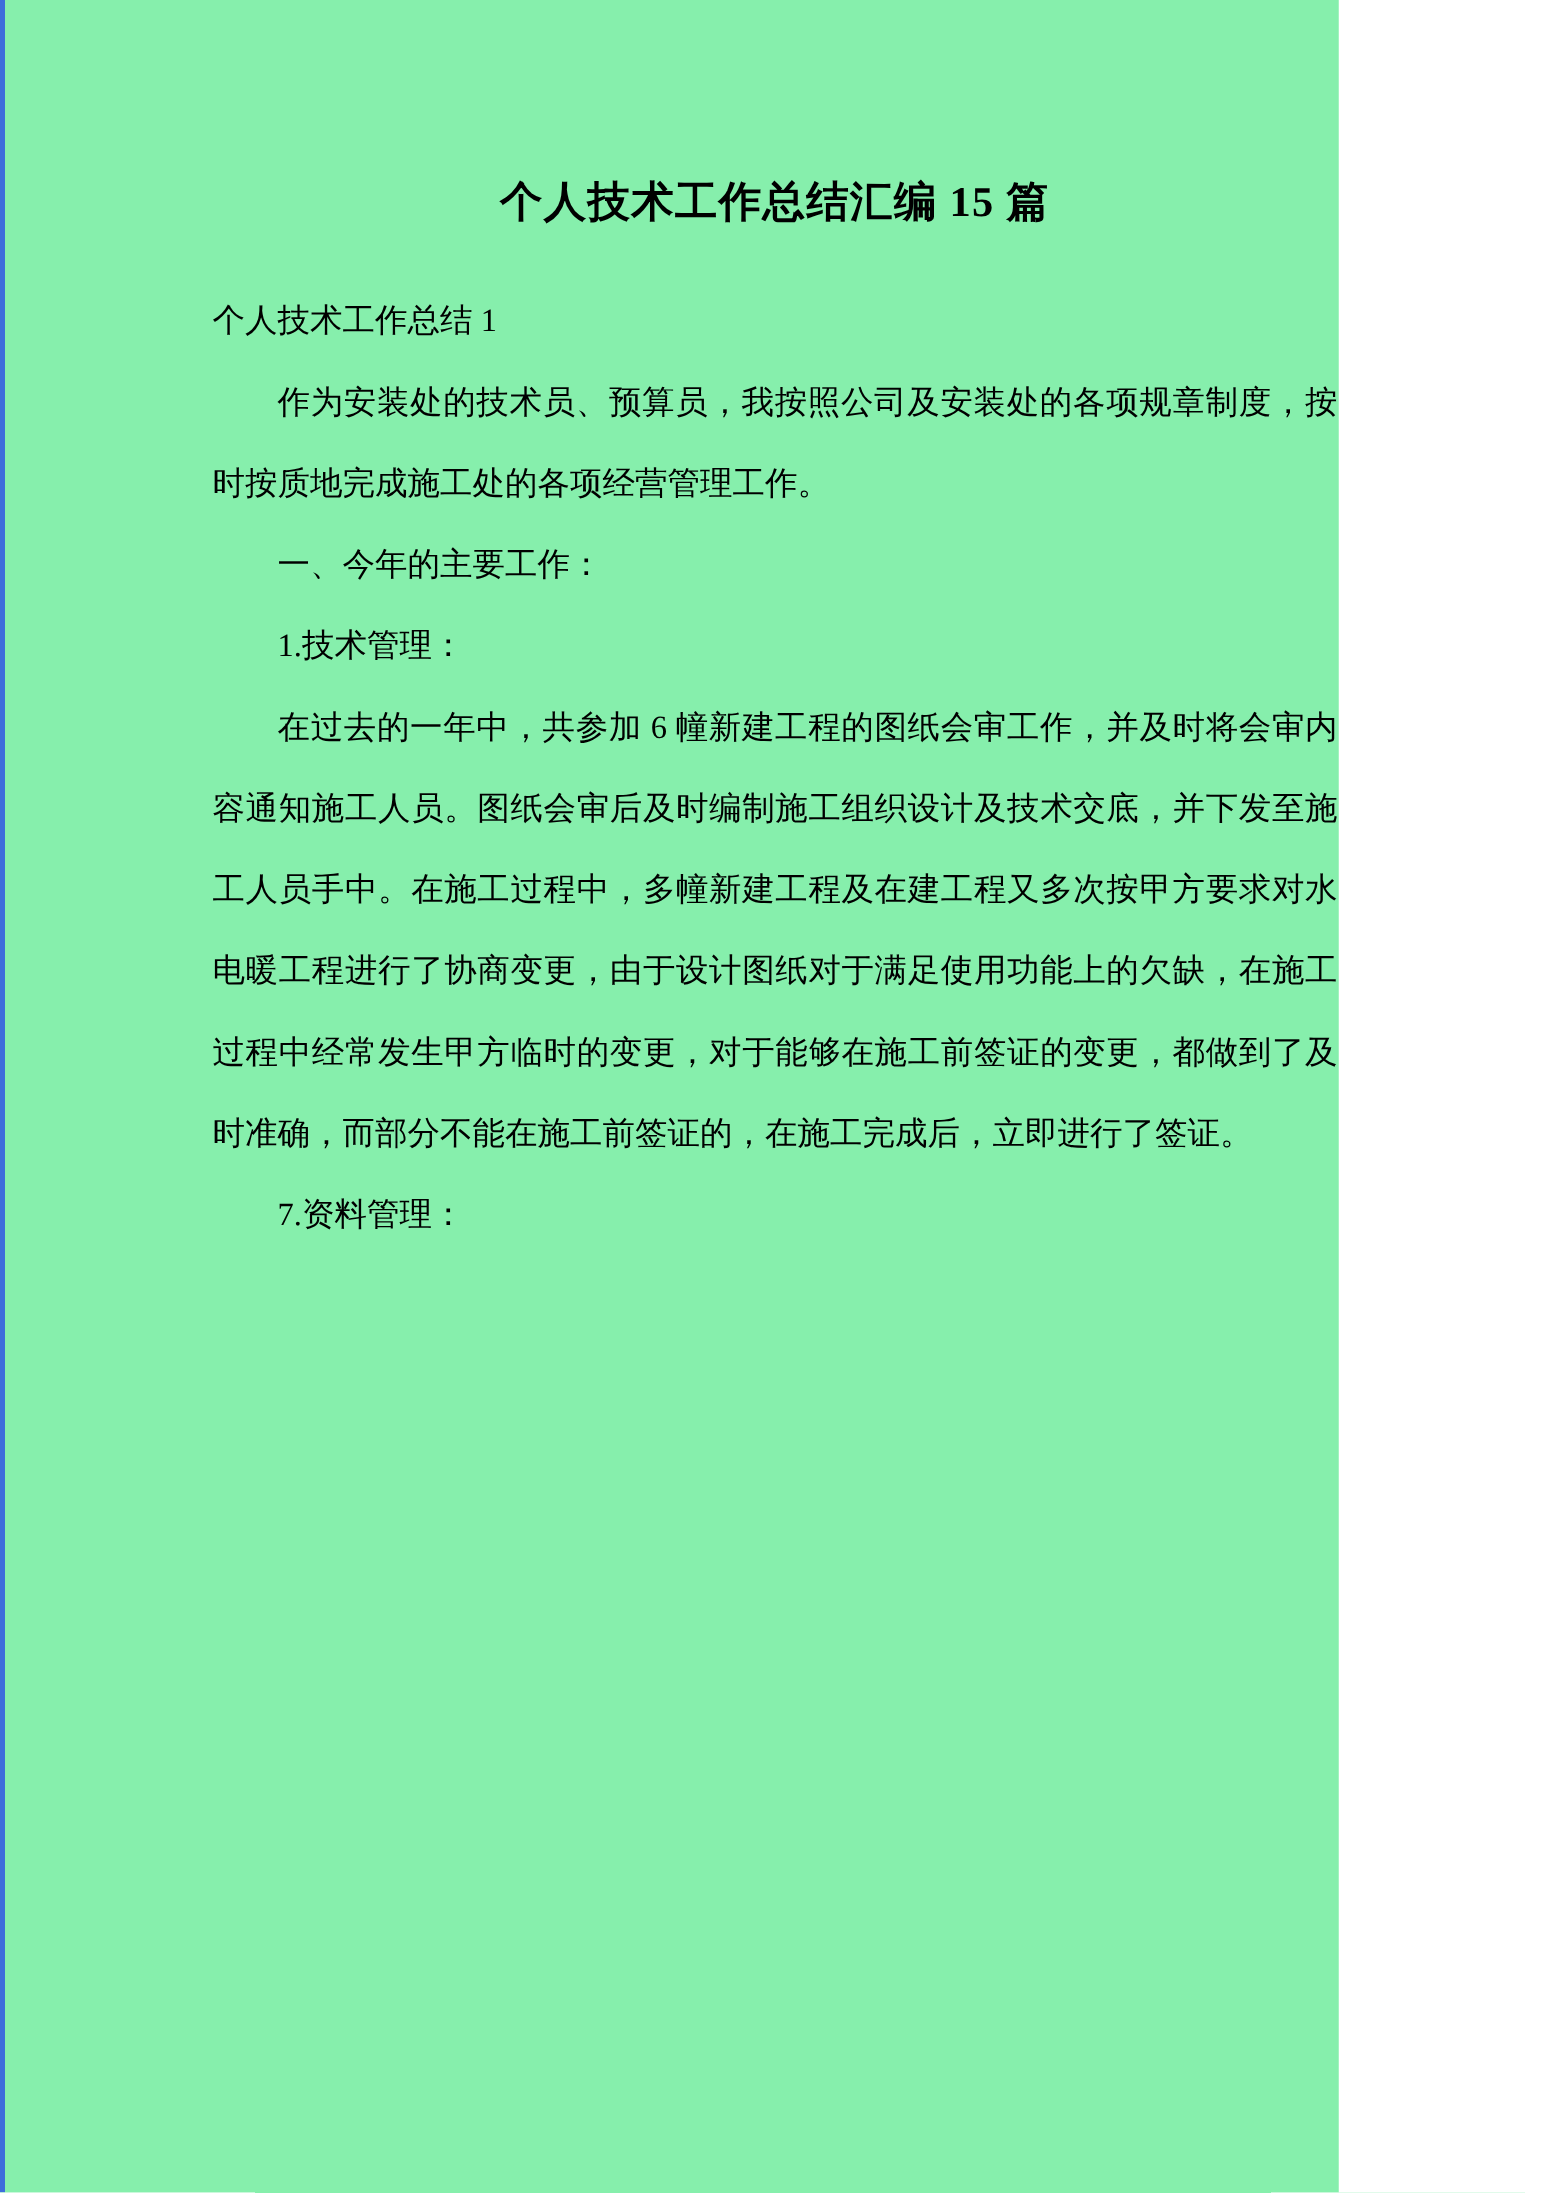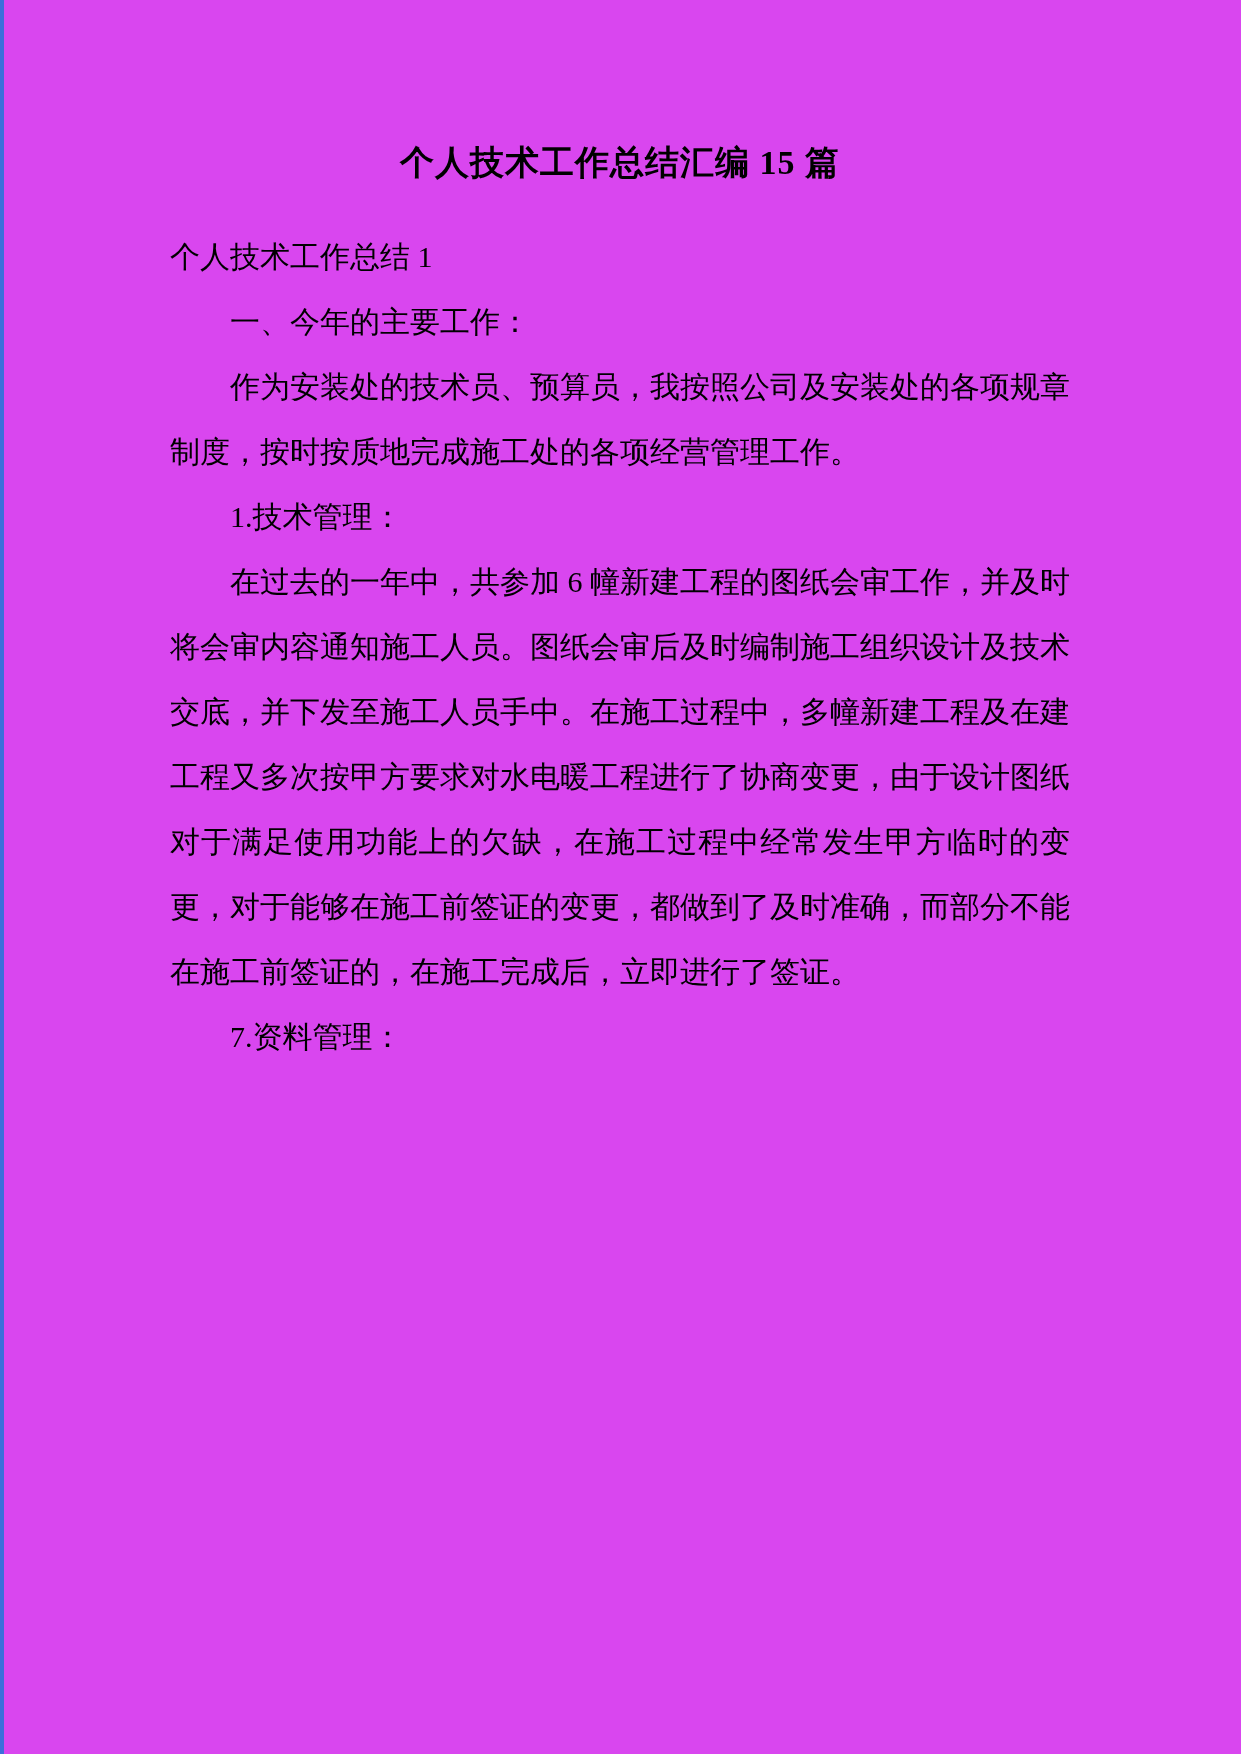--- a/index.html
+++ b/index.html
@@ -2,23 +2,23 @@
 <html><head>
 <meta charset="utf-8">
 <style>
   html, body {
     margin: 0;
     padding: 0;
     background: #ffffff;
   }
   .page {
     position: relative;
-    width: 1241px;
+    width: 1071px;
     height: 1754px;
-    background: #d946ef;
+    background: #86efac;
     overflow: hidden;
     font-family: "Liberation Serif", "DejaVu Serif", serif;
     color: #000000;
     box-sizing: border-box;
   }
   .left-edge {
     position: absolute;
     left: 0;
     top: 0;
     width: 4px;
@@ -36,21 +36,21 @@
     line-height: 50px;
     font-weight: bold;
     text-align: center;
     letter-spacing: 1px;
   }
   .doc-body {
     margin-top: 36px;
   }
   .para {
     margin: 0;
-    font-size: 30px;
+    font-size: 26px;
     line-height: 65px;
     text-align: justify;
     text-justify: inter-character;
     word-break: break-all;
   }
   .para.indent {
     text-indent: 2em;
   }
   .para.plain {
     text-indent: 0;
@@ -58,20 +58,20 @@
 </style>
 </head>
 <body>
 
 <div class="page">
   <div class="left-edge" style="background: rgb(61, 110, 219);"></div>
   <div class="content">
     <h1 class="doc-title">个人技术工作总结汇编 15 篇</h1>
     <div class="doc-body">
         <p class="para plain">个人技术工作总结 1</p>
+        <p class="para indent">作为安装处的技术员、预算员，我按照公司及安装处的各项规章制度，按时按质地完成施工处的各项经营管理工作。</p>
         <p class="para indent">一、今年的主要工作：</p>
-        <p class="para indent">作为安装处的技术员、预算员，我按照公司及安装处的各项规章制度，按时按质地完成施工处的各项经营管理工作。</p>
         <p class="para indent">1.技术管理：</p>
         <p class="para indent">在过去的一年中，共参加 6 幢新建工程的图纸会审工作，并及时将会审内容通知施工人员。图纸会审后及时编制施工组织设计及技术交底，并下发至施工人员手中。在施工过程中，多幢新建工程及在建工程又多次按甲方要求对水电暖工程进行了协商变更，由于设计图纸对于满足使用功能上的欠缺，在施工过程中经常发生甲方临时的变更，对于能够在施工前签证的变更，都做到了及时准确，而部分不能在施工前签证的，在施工完成后，立即进行了签证。</p>
         <p class="para indent">7.资料管理：</p>
       </div>
   </div>
 </div>
 
 </body></html>

